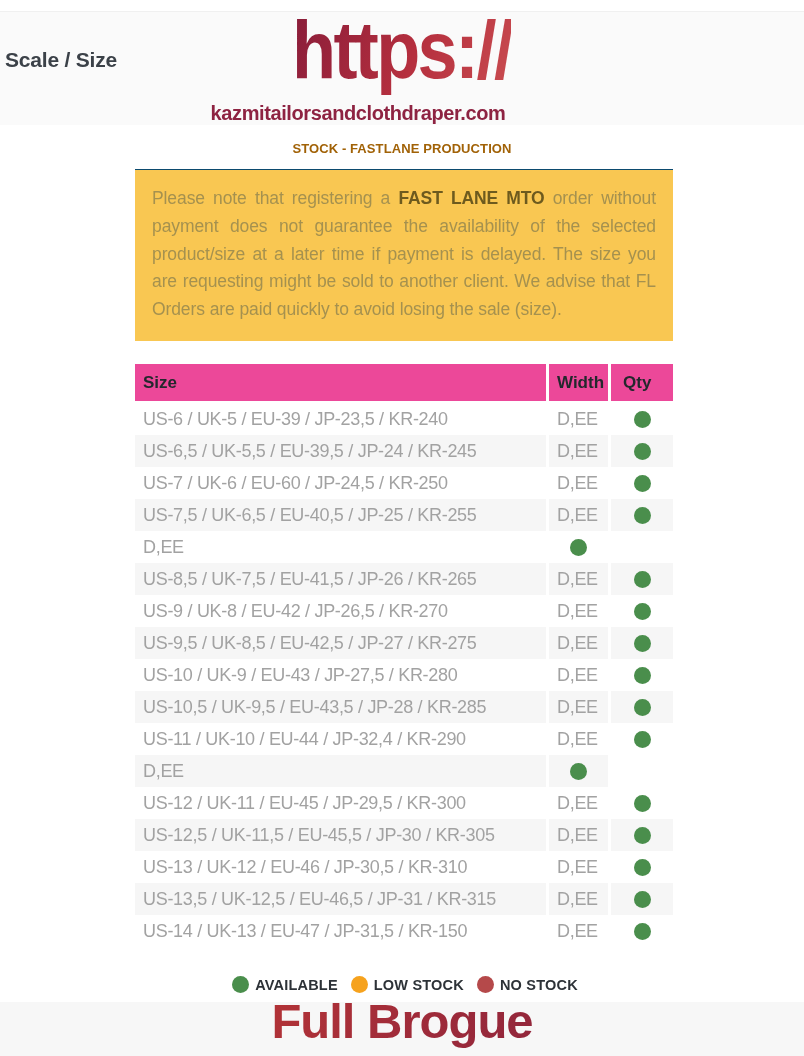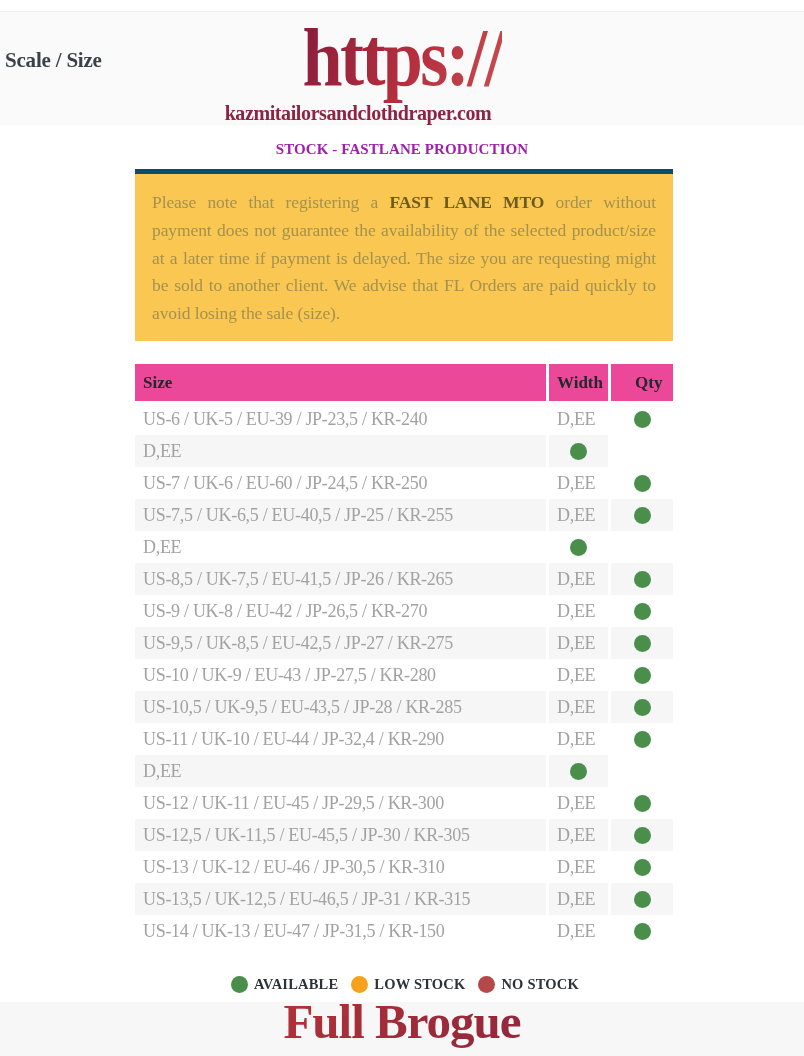--- a/index.html
+++ b/index.html
@@ -1,69 +1,69 @@
 <!DOCTYPE html>
 <html><head>
 <meta charset="utf-8">
 <style>
   * { margin:0; padding:0; box-sizing:border-box; }
   html,body { background:#fff; }
   .page {
     position:relative; width:804px; height:1056px; margin:0 auto;
     background:#fff; overflow:hidden;
-    font-family:Liberation Serif, serif;
+    font-family:Liberation Sans, sans-serif;
   }
   
   .header-band {
     position:absolute; left:0; top:11px; width:804px; height:114px;
     background:#fafafa; border-top:1px solid #f0f0f0;
   }
   .scale-size {
     position:absolute; left:5px; top:48px;
     font-size:21px; font-weight:bold; color:#3b4148; letter-spacing:-0.2px;
   }
-  .logo-wrap { position:absolute; left:0; top:0; width:804px; text-align:center;margin-top:8px; }
+  .logo-wrap { position:absolute; left:0; top:0; width:804px; text-align:center; }
   .logo-text {
     display:inline-block; margin-top:6px;
     font-size:82px; font-weight:bold; line-height:1.08; letter-spacing:-3px;
     transform:scaleX(0.88);
     background:linear-gradient(115deg, #8c1e3a 5%, #b52f3e 55%, #c94c50 100%);
     -webkit-background-clip:text; background-clip:text; color:transparent;
   }
   .logo-domain {
     position:absolute; left:0; top:102px; width:716px; text-align:center;
     font-size:20px; font-weight:bold; color:#8e2342; letter-spacing:-0.4px;
   }
   .page-title {
     position:absolute; left:0; top:141px; width:804px; text-align:center;
-    font-size:15px; font-weight:bold; color:#a21caf; letter-spacing:0.1px;
+    font-size:13px; font-weight:bold; color:#a16207; letter-spacing:0.1px;
   }
   
   .notice {
     position:absolute; left:135px; top:169px; width:538px; height:172px;
-    background:#f9c752; border-top:5px solid #0c4a6e;
+    background:#f9c752; border-top:1px solid #0c4a6e;
     padding:15px 17px 0 17px;
     font-size:17.5px; line-height:27.8px; color:#a5914f;
     text-align:justify; letter-spacing:-0.1px;
   }
   .notice b { color:#6d5a1e; }
   
   .stock-table { position:absolute; left:135px; top:364px; width:538px; }
   .trow {
     display:grid; grid-template-columns:1fr 59px 62px; column-gap:3px;
     background:#fff;
   }
   .thead .cell {
     background:#ec4899; height:37px; line-height:37px;
     font-size:17px; font-weight:bold; color:#23282d;
   }
   .thead { margin-bottom:2px; }
   .cell { padding-left:8px; }
   .trow .cell-qty { padding-left:0; display:flex; align-items:center; justify-content:center; }
-  .thead .cell-qty { display:block; padding-left:24px; }
+  .thead .cell-qty { display:block; padding-left:12px; }
   .tbody .trow { height:32px; }
   .tbody .cell {
     background:#fff; font-size:18px; color:#a2a2a2;
     line-height:32px; letter-spacing:-0.3px;
     white-space:nowrap; overflow:hidden;
   }
   .tbody .trow.alt .cell { background:#f6f6f6; }
   .dot {
     width:17px; height:17px; border-radius:50%;
     display:inline-block; flex:none;
@@ -117,20 +117,21 @@
 
         <div class="trow">
           <div class="cell">US-6 / UK-5 / EU-39 / JP-23,5 / KR-240</div>
           <div class="cell">D,EE</div>
           <div class="cell cell-qty">
             <span class="dot" style="background: rgb(74, 142, 76);"></span>
           </div>
         </div>
 
         <div class="trow alt">
+          <div class="cell">US-6,5 / UK-5,5 / EU-39,5 / JP-24 / KR-245</div>
           <div class="cell">D,EE</div>
           <div class="cell cell-qty">
             <span class="dot" style="background: rgb(74, 142, 76);"></span>
           </div>
         </div>
 
         <div class="trow">
           <div class="cell">US-7 / UK-6 / EU-60 / JP-24,5 / KR-250</div>
           <div class="cell">D,EE</div>
           <div class="cell cell-qty">

